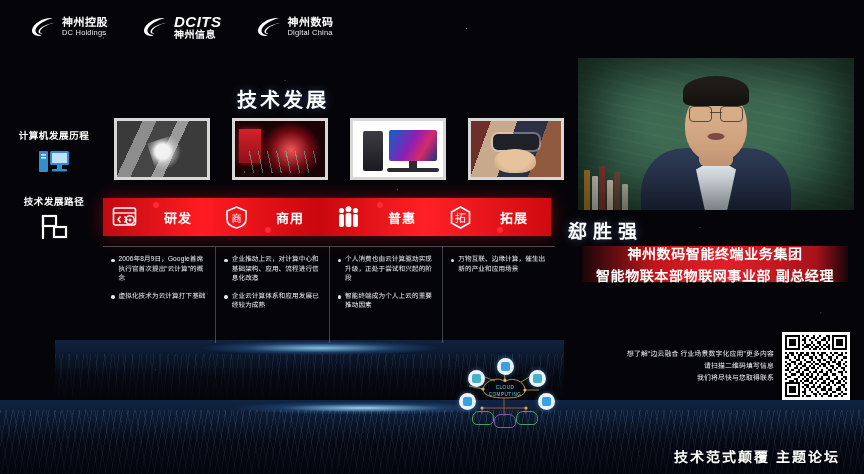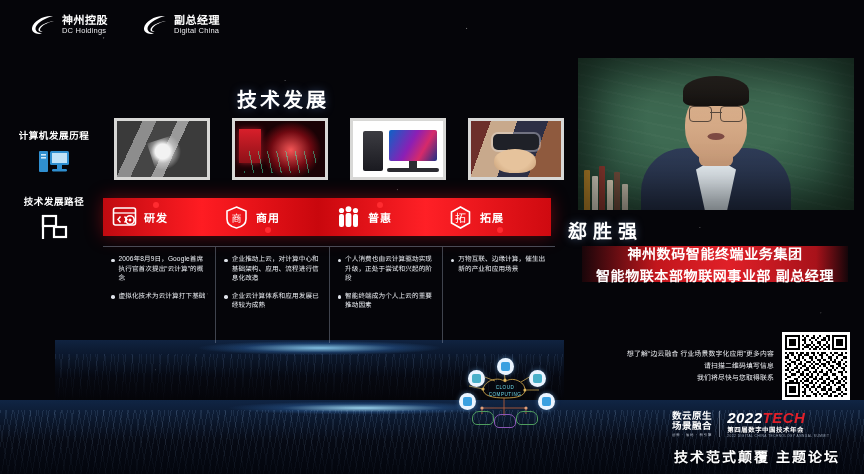--- a/index.html
+++ b/index.html
@@ -95,21 +95,21 @@
     background:#1f2128;border-radius:5px;box-shadow:0 0 0 2px rgba(240,240,240,.35);}
   .ph4::after{content:"";position:absolute;left:26%;top:50%;width:46%;height:42%;
     background:radial-gradient(ellipse at 50% 10%, #e6c39c 0 60%, #c59c74 100%);border-radius:50% 50% 42% 42%;}
 
   
   .band{position:absolute;left:103px;top:128px;width:448px;height:38px;display:flex;align-items:center;
     background:linear-gradient(90deg,#c00a10,#ff1c22 22%,#c9070d 48%,#ff2026 72%,#cf0a10 100%);
     box-shadow:0 0 18px rgba(255,20,30,.35);}
   .stage-seg{flex:1;display:flex;align-items:center;gap:7px;padding-left:9px;position:relative;}
   .stage-seg .ico{width:25px;height:25px;flex:none;}
-  .stage-seg .lbl{font-size:11px;font-weight:bold;letter-spacing:1px;}
+  .stage-seg .lbl{font-size:13px;font-weight:bold;letter-spacing:1px;margin-left:20px;}
   .dot{position:absolute;width:6px;height:6px;border-radius:50%;background:#ff2b30;}
 
   
   .bullets{position:absolute;left:103px;top:176px;width:452px;height:96px;display:flex;
     border-top:1px solid rgba(150,160,180,.45);}
   .bcol{flex:1;padding:7px 8px 0 8px;border-right:1px solid rgba(150,160,180,.40);}
   .bcol:last-child{border-right:none;}
   .bitem{display:flex;gap:4px;margin-bottom:8px;}
   .bdot{width:3.5px;height:3.5px;border-radius:50%;background:#dfe3ea;margin-top:4.5px;flex:none;}
   .btxt{font-size:6.6px;line-height:1.45;color:#eef1f6;letter-spacing:.1px;}
@@ -195,28 +195,38 @@
     <svg class="swoosh" viewBox="0 0 26 22">
       <path d="M23 2 C14 1,3 7,2 14 C1.4 18.5,7 21,12 19.5 C6.5 19,4.5 16,6 12.6 C8 8,16 4,23 2 Z" fill="#fff"></path>
       <path d="M24 7 C18 7.5,10 11,8.6 14.8 C7.8 17,10 18.4,12.6 17.6 C9.8 17.2,9.4 15.8,10.8 13.8 C13 10.8,19 8,24 7 Z" fill="#fff"></path>
     </svg>
     <div class="logo-txt">
       <div class="logo-cn">神州控股</div>
       <div class="logo-en">DC Holdings</div>
     </div>
   </div>
 
-
   <div class="logo">
     <svg class="swoosh" viewBox="0 0 26 22">
       <path d="M23 2 C14 1,3 7,2 14 C1.4 18.5,7 21,12 19.5 C6.5 19,4.5 16,6 12.6 C8 8,16 4,23 2 Z" fill="#fff"></path>
       <path d="M24 7 C18 7.5,10 11,8.6 14.8 C7.8 17,10 18.4,12.6 17.6 C9.8 17.2,9.4 15.8,10.8 13.8 C13 10.8,19 8,24 7 Z" fill="#fff"></path>
     </svg>
     <div class="logo-txt">
-      <div class="logo-cn">副总经理</div>
+      <div class="logo-big">DCITS</div>
+      <div class="logo-cn" style="font-size:10px">神州信息</div>
+    </div>
+  </div>
+
+  <div class="logo">
+    <svg class="swoosh" viewBox="0 0 26 22">
+      <path d="M23 2 C14 1,3 7,2 14 C1.4 18.5,7 21,12 19.5 C6.5 19,4.5 16,6 12.6 C8 8,16 4,23 2 Z" fill="#fff"></path>
+      <path d="M24 7 C18 7.5,10 11,8.6 14.8 C7.8 17,10 18.4,12.6 17.6 C9.8 17.2,9.4 15.8,10.8 13.8 C13 10.8,19 8,24 7 Z" fill="#fff"></path>
+    </svg>
+    <div class="logo-txt">
+      <div class="logo-cn">神州数码</div>
       <div class="logo-en">Digital China</div>
     </div>
   </div>
 </div>
 
 <div class="slide">
 
   <div class="slide-title">技术发展</div>
 
   <div class="row-label" style="left:6px;top:58px;">
@@ -449,29 +459,14 @@
           <path d="M8 26h2v1H8zM12 26h1v1h-1zM15 26h1v1h-1zM19 26h1v1h-1zM22 26h2v1h-2zM26 26h1v1h-1z"></path>
           <path d="M9 27h1v1H9zM13 27h2v1h-2zM16 27h1v1h-1zM18 27h2v1h-2zM21 27h1v1h-1zM25 27h1v1h-1zM27 27h2v1h-2z"></path>
           <path d="M8 28h1v1H8zM10 28h2v1h-2zM14 28h1v1h-1zM17 28h1v1h-1zM20 28h2v1h-2zM23 28h2v1h-2zM26 28h1v1h-1z"></path>
         </g>
       </svg>
     </div>
   </div>
 </div>
 
 <div class="footer">
-  <div class="flogo" style="left:672px;top:4px;">
-    <div class="flogo-l">
-      <div class="r">数云原生</div>
-      <div class="r">场景融合</div>
-      <div class="sub">创新 · 落地 · 新引擎</div>
-    </div>
-    <div class="fdiv"></div>
-    <div class="flogo-r">
-      <div class="y">
-        <span>2022</span><span style="color:#e0202a">TECH</span>
-      </div>
-      <div class="cn">第四届数字中国技术年会</div>
-      <div class="en">2022 DIGITAL CHINA TECHNOLOGY ANNUAL SUMMIT</div>
-    </div>
-  </div>
   <div class="forum">技术范式颠覆  主题论坛</div>
 </div>
 
 </body></html>

